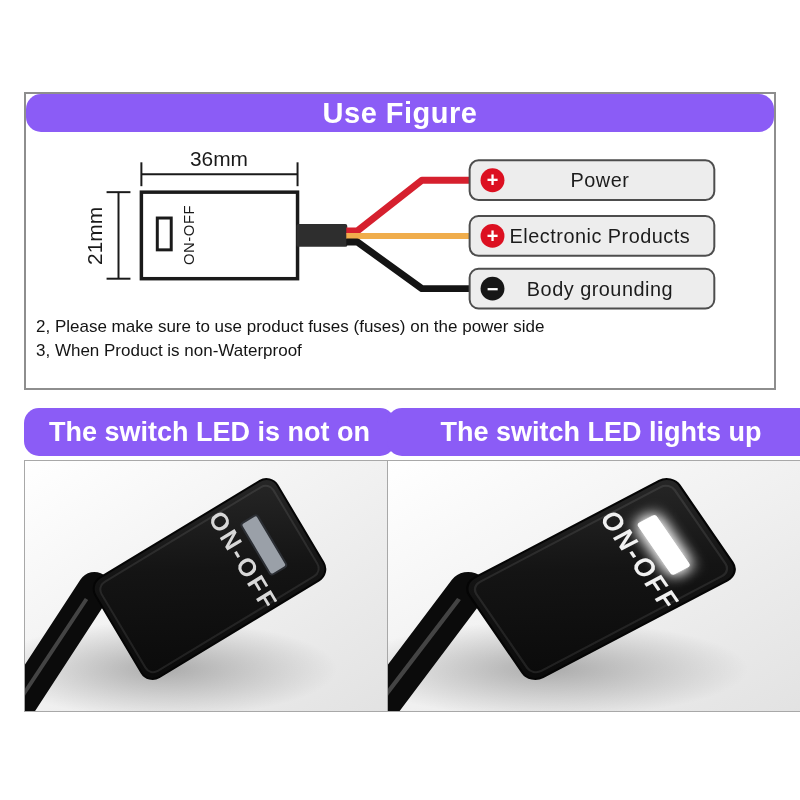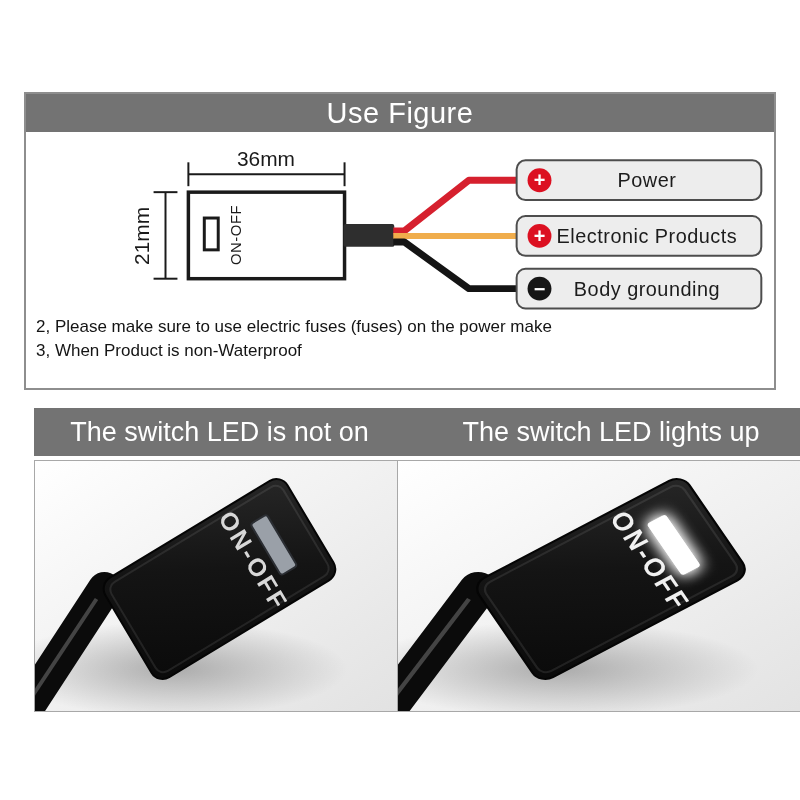--- a/index.html
+++ b/index.html
@@ -5,36 +5,36 @@
   * { margin:0; padding:0; box-sizing:border-box; }
   html,body { width:800px; height:800px; background:#ffffff; font-family:"Liberation Sans", sans-serif; }
   .page { position:relative; width:800px; height:800px; background:#ffffff; overflow:hidden; }
 
   
   .use-panel {
     position:absolute; left:24px; top:92px; width:752px; height:298px;
     border:2px solid #8e8e8e; background:#ffffff;
   }
   .banner {
-    background:#737373; color:#ffffff; font-weight:normal;
-    display:flex; align-items:center; justify-content:center;
+    background:#8b5cf6; color:#ffffff; font-weight:bold;
+    display:flex; align-items:center; justify-content:center;border-radius:15px;
   }
   .banner-top { height:38px; font-size:29px; letter-spacing:0.5px; }
-  .diagram-wrap { width:748px; height:180px;padding-left:47px; }
+  .diagram-wrap { width:748px; height:180px; }
   .notes { list-style:none; padding:3px 0 0 10px; height:76px; }
   .notes li { font-size:17px; line-height:24px; color:#141414; white-space:nowrap; }
 
   svg text { font-family:"Liberation Sans", sans-serif; }
   .dim-text { font-size:21px; fill:#1a1a1a; }
   .onoff-diagram { font-size:15px; fill:#1a1a1a; letter-spacing:0.5px; }
   .conn-label { font-size:20px; fill:#1c1c1c; letter-spacing:0.5px; }
   .badge-sym { font-size:20px; font-weight:bold; fill:#ffffff; }
 
   
-  .cmp-panel { position:absolute; top:408px;margin-left:10px; }
+  .cmp-panel { position:absolute; top:408px; }
   .cmp-left  { left:24px;  width:371px; }
   .cmp-right { left:387px; width:428px;text-align:center; }
   .banner-cmp { height:48px; font-size:27px; }
   .photo {
     margin-top:4px; height:252px; border:1px solid #a8a8a8;
     background:#f4f4f4; overflow:hidden;
   }
   .photo svg { display:block; }
   .onoff-photo { font-size:25px; font-weight:600; letter-spacing:2.5px; }
 </style>
@@ -90,21 +90,21 @@
         <g>
           <rect x="446" y="137" width="246" height="40" rx="9" fill="#ededed" stroke="#4d4d4d" stroke-width="2"></rect>
           <circle cx="469" cy="157" r="12" fill="#161616"></circle>
           <text class="badge-sym" x="469" y="164" text-anchor="middle">−</text>
           <text class="conn-label" x="577" y="164" text-anchor="middle">Body grounding</text>
         </g>
       </svg>
     </div>
 
     <ol class="notes">
-      <li>2, Please make sure to use electric fuses (fuses) on the power make</li>
+      <li>2, Please make sure to use product fuses (fuses) on the power side</li>
       <li>3, When Product is non-Waterproof</li>
     </ol>
   </section>
 
   <section class="cmp-panel cmp-left">
     <header class="banner banner-cmp">
       <span>The switch LED is not on</span>
     </header>
     <div class="photo">
       <svg width="100%" height="100%" viewBox="0 0 372 250" preserveAspectRatio="none">

